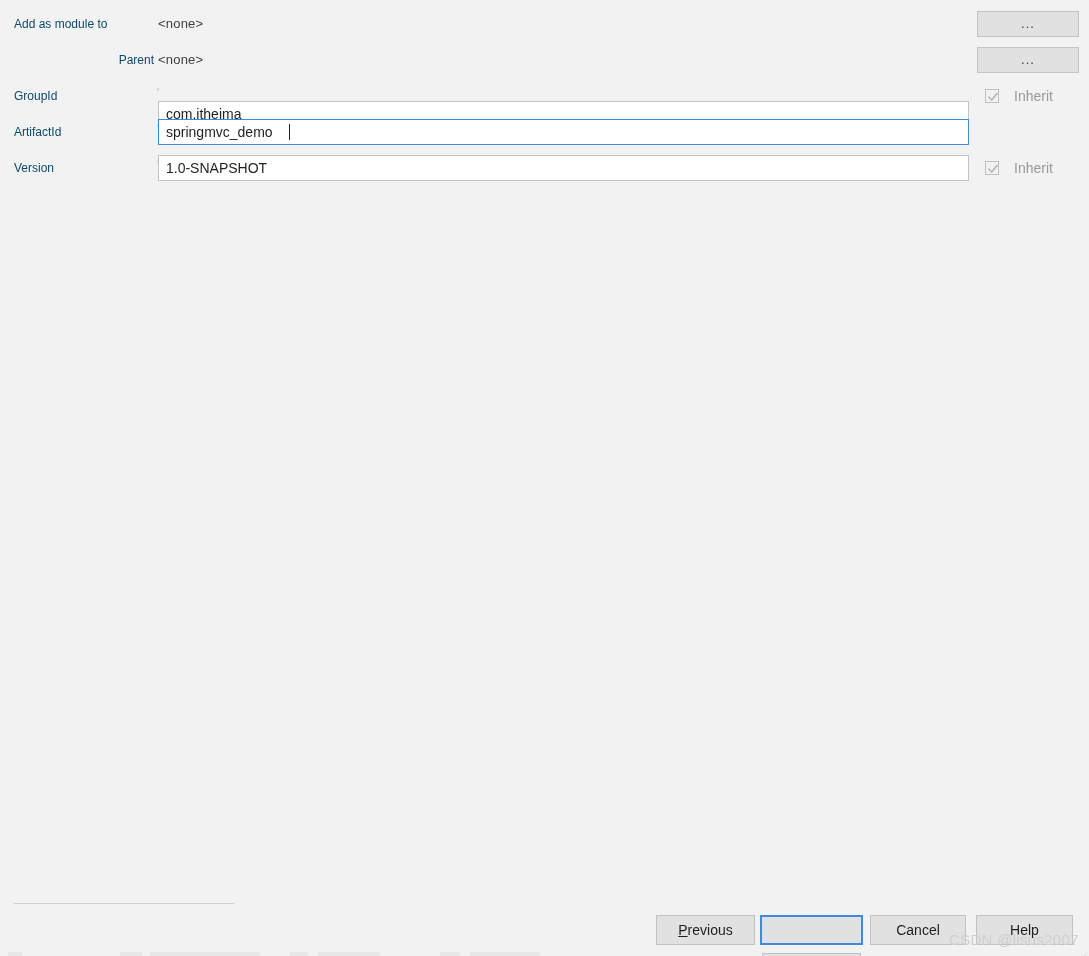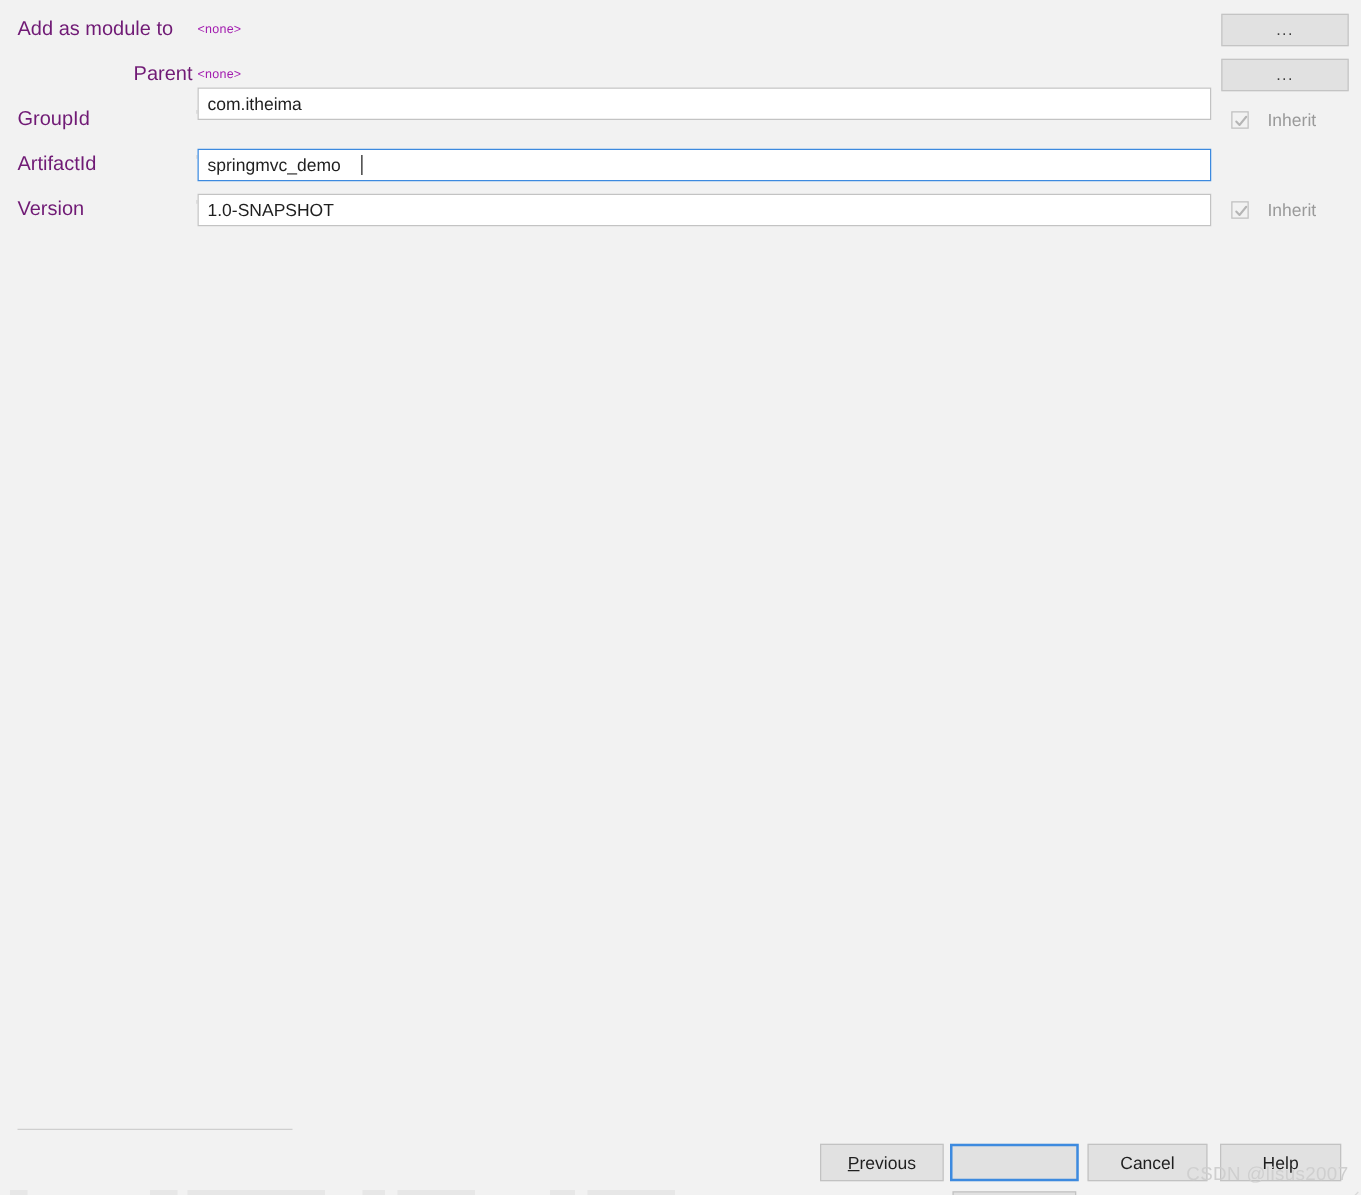--- a/index.html
+++ b/index.html
@@ -38,31 +38,31 @@
   .row-1 { top: 9px; }
   .row-2 { top: 45px; text-align: right; }
   .row-3 { top: 81px; }
   .row-4 { top: 117px; }
   .row-5 { top: 153px; }
 
   .field-label {
     position: absolute;
     left: 14px;
     width: 140px;
-    font-size: 16px;
-    color: #701a75;
+    font-size: 12px;
+    color: #0c4a6e;
     line-height: 30px;
     white-space: nowrap;
   }
 
   .static-value {
     position: absolute;
     left: 158px;
-    font-size: 10px;
-    color: #a21caf;
+    font-size: 13px;
+    color: #404040;
     line-height: 30px;
     letter-spacing: 0.2px;
     white-space: nowrap;
   }
 
   
   .text-input {
     position: absolute;
     left: 158px;
     top: 0;
@@ -282,21 +282,21 @@
 
   <div class="form-row row-2">
     <span class="field-label">Parent</span>
     <span class="static-value">&lt;none&gt;</span>
   </div>
 
   <div class="form-row row-3">
     <span class="field-label">GroupId</span>
   </div>
   <div class="tick" style="top:88px;"></div>
-  <input class="text-input" style="top: 70px;" type="text" value="com.itheima">
+  <input class="text-input" style="top: 101px;" type="text" value="com.itheima">
 
   <div class="form-row row-4">
     <span class="field-label">ArtifactId</span>
   </div>
   <div class="tick" style="top:124px;"></div>
   <input class="text-input focused" style="top: 119px;" type="text" value="springmvc_demo">
   <div class="caret" style="top:124px; left:289px;"></div>
 
   <div class="form-row row-5">
     <span class="field-label">Version</span>

